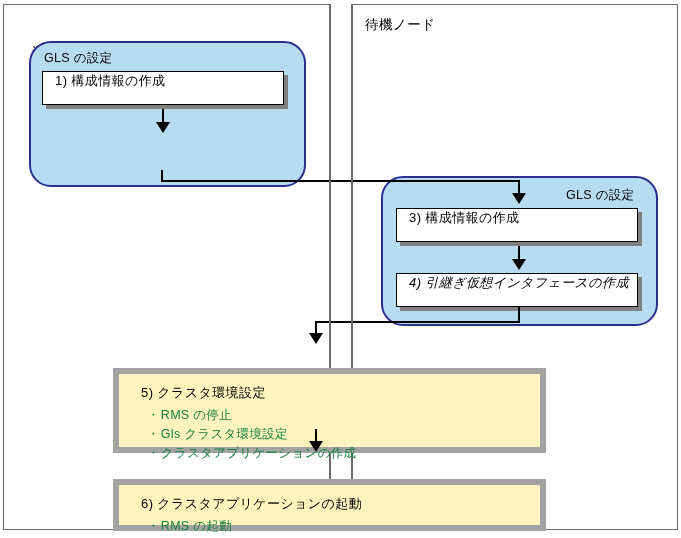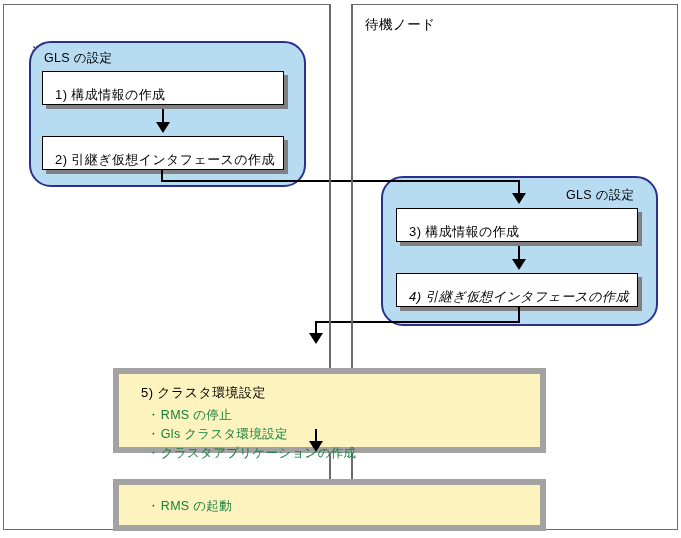--- a/index.html
+++ b/index.html
@@ -51,21 +51,21 @@
   }
 
   
   .step-box {
     position: absolute;
     background: #ffffff;
     border: 1.5px solid #000000;
     box-sizing: border-box;
     box-shadow: 4px 4px 0 0 #808080;
     display: flex;
-    align-items: flex-end;
+    align-items: flex-start;
   }
   .step-box .step-label {
     font-size: 13px;
     color: #000000;
     padding-left: 12px;
     white-space: nowrap;
     letter-spacing: 0.4px;
   }
 
   
@@ -134,23 +134,20 @@
   <div class="gls-group" style="left:29px; top:41px; width:277px; height:146px;"></div>
   <div class="gls-title" style="left:44px; top:50px;">GLS の設定</div>
 
   <div class="step-box" style="left:42px; top:71px; width:242px; height:34px;">
     <span class="step-label">1) 構成情報の作成</span>
   </div>
 
   <div class="conn conn-v" style="left:162px; top:109px; height:15px;"></div>
   <div class="arrow-down" style="left:156px; top:122px;"></div>
 
-  <div class="step-box" style="left:42px; top:136px; width:242px; height:34px;">
-    <span class="step-label">2) 引継ぎ仮想インタフェースの作成</span>
-  </div>
 
   <div class="gls-group" style="left:381px; top:176px; width:277px; height:150px;"></div>
   <div class="gls-title" style="left:566px; top:187px;">GLS の設定</div>
 
   <div class="step-box" style="left:396px; top:208px; width:242px; height:34px;">
     <span class="step-label">3) 構成情報の作成</span>
   </div>
 
   <div class="conn conn-v" style="left:518px; top:246px; height:15px;"></div>
   <div class="arrow-down" style="left:512px; top:259px;"></div>
@@ -178,18 +175,19 @@
       <li>RMS の停止</li>
       <li>Gls クラスタ環境設定</li>
       <li>クラスタアプリケーションの作成</li>
     </ul>
   </div>
 
   <div class="conn conn-v" style="left:315px; top:429px; height:15px;"></div>
   <div class="arrow-down" style="left:309px; top:441px;"></div>
 
   <div class="task-box" style="left:113px; top:455px; width:433px; height:52px;">
+    <div class="task-heading">6) クラスタアプリケーションの起動</div>
     <ul class="task-bullets">
       <li>RMS の起動</li>
     </ul>
   </div>
 
 </div>
 
 </body></html>

